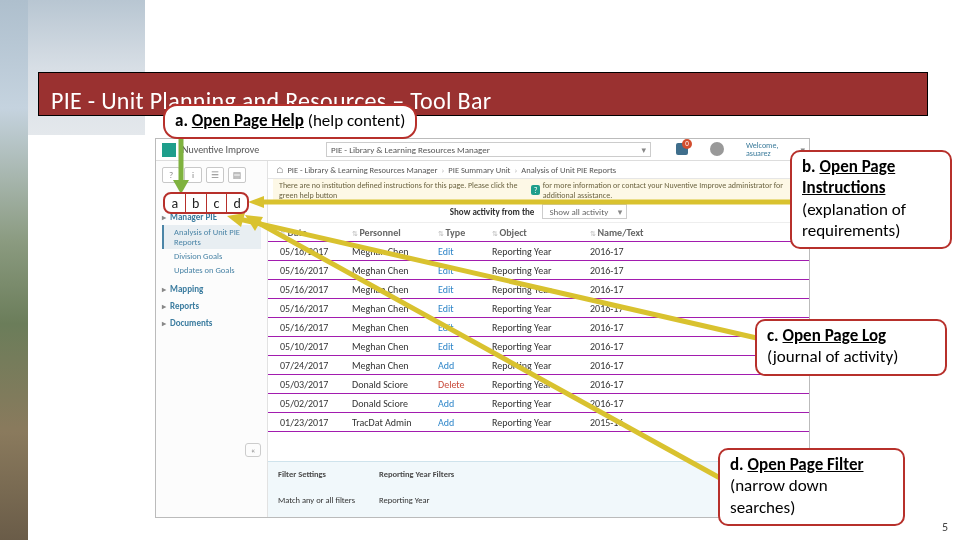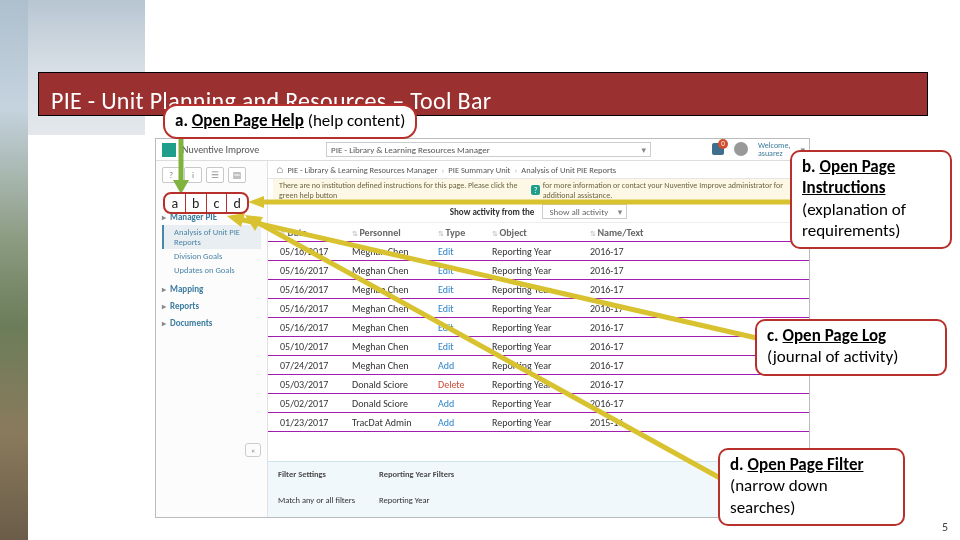--- a/index.html
+++ b/index.html
@@ -21,21 +21,21 @@
 
   .app { position:absolute; left:155px; top:138px; width:655px; height:380px;
     border:1px solid #bbb; background:#fff; font-size:9px; color:#333; overflow:hidden; z-index:5;}
   .app-top { position:relative; height:22px; background:#fff; border-bottom:1px solid #ddd;
     display:flex; align-items:center; padding:0 6px; }
   .brand-sq { width:14px; height:14px; background:#1e9e8b; margin-right:6px; }
   .brand-txt { color:#555; font-size:10px; }
   .dd { position:absolute; left:170px; top:3px; width:325px; height:15px; border:1px solid #ccc;
     display:flex; align-items:center; padding:0 4px; font-size:9px; color:#555; background:#fff;}
   .dd::after { content:"▾"; position:absolute; right:4px; color:#888; font-size:9px;}
-  .top-right { position:absolute; right:4px; top:2px; display:flex; align-items:center; gap:10px; }
+  .top-right { position:absolute; right:4px; top:2px; display:flex; align-items:center; gap:22px; }
   .bell { width:12px;height:12px;background:#3f6e8c;border-radius:2px; position:relative;}
   .bell::after{content:"0"; position:absolute; top:-4px; right:-4px; width:10px;height:10px;
     background:#d34e2f;color:#fff;font-size:7px;border-radius:50%;text-align:center;line-height:10px;}
   .avatar{width:14px;height:14px;background:#999;border-radius:50%;}
   .welcome{font-size:8px;color:#3a7a9a;line-height:1;}
   .crumb { height:18px; border-bottom:1px solid #e6e6e6; display:flex; align-items:center;
     padding-left:120px; font-size:8.5px; color:#555; gap:4px;}
   .crumb .home{color:#888;}
   .crumb .sep{color:#aaa;}
   .infobar { position:relative; height:22px; background:#fdf8e6; border-bottom:1px solid #e6dfa8;

